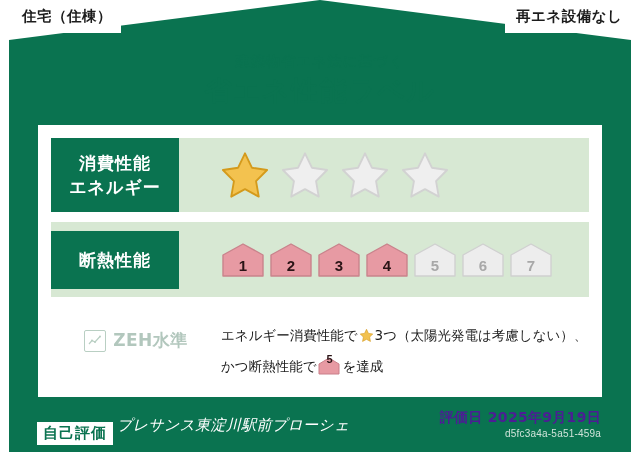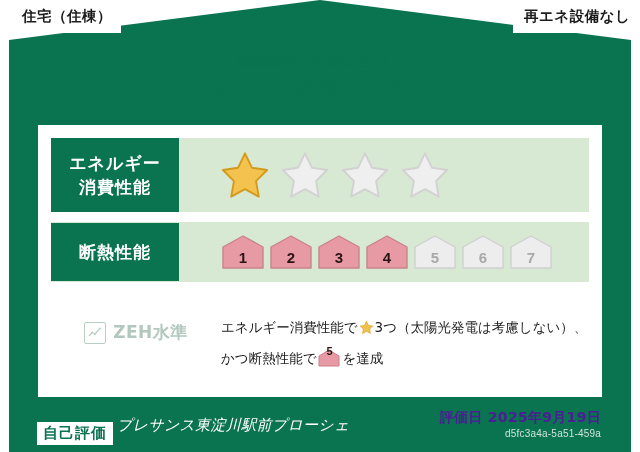--- a/index.html
+++ b/index.html
@@ -71,21 +71,21 @@
   .tag-left {
     left: 9px;
     top: 0px;
     width: 112px;
     height: 33px;
     justify-content: flex-start;
     padding-left: 13px;
     box-sizing: border-box;
   }
   .tag-right {
-    right: 1px;
+    right: 9px;
     top: 0px;
     width: 126px;
     height: 33px;
     justify-content: flex-start;
     padding-left: 11px;
     box-sizing: border-box;
   }
 
   
   .heading-block {
@@ -126,21 +126,21 @@
   .perf-row {
     position: absolute;
     left: 13px;
     width: 538px;
     height: 74px;
     background: #d7e8d3;
     display: flex;
     align-items: center;
   }
   .perf-row.row-energy { top: 13px; }
-  .perf-row.row-insulation { top: 97px; height: 60px; }
+  .perf-row.row-insulation { top: 97px; height: 75px; }
 
   .perf-label {
     background: #0a7350;
     color: #ffffff;
     font-weight: bold;
     display: flex;
     flex-direction: column;
     align-items: center;
     justify-content: center;
     flex: 0 0 auto;
@@ -193,21 +193,21 @@
     font-weight: bold;
     font-family: "Liberation Sans", sans-serif;
   }
   .grade.on .gnum { color: #2a1416; }
   .grade.off .gnum { color: #a8a8a8; }
 
   
   .note-block {
     position: absolute;
     left: 13px;
-    top: 180px;
+    top: 188px;
     width: 538px;
     height: 70px;
     display: flex;
     align-items: flex-start;
   }
   .zeh {
     flex: 0 0 auto;
     width: 170px;
     display: flex;
     align-items: center;
@@ -326,22 +326,22 @@
 
   <div class="heading-block">
     <div class="heading-sub">建築物省エネ法に基づく</div>
     <div class="heading-main">省エネ性能ラベル</div>
   </div>
 
   <div class="panel">
 
     <div class="perf-row row-energy">
       <div class="perf-label">
+        <span>消費性能</span>
         <span>エネルギー</span>
-        <span>消費性能</span>
       </div>
       <div class="perf-value">
         <div class="stars" id="stars-container">
             <span>
               <svg class="star-svg" width="52" height="50" viewBox="0 0 24 24" aria-hidden="true">
                 <polygon points="12,1.6 15.3,8.5 22.6,9.6 17.3,14.9 18.6,22.4 12,18.8 5.4,22.4 6.7,14.9 1.4,9.6 8.7,8.5" fill="#f3c24f" stroke="#d49a1c" stroke-width="0.9" stroke-linejoin="round"></polygon>
               </svg>
             </span>
             <span>
               <svg class="star-svg" width="52" height="50" viewBox="0 0 24 24" aria-hidden="true">

